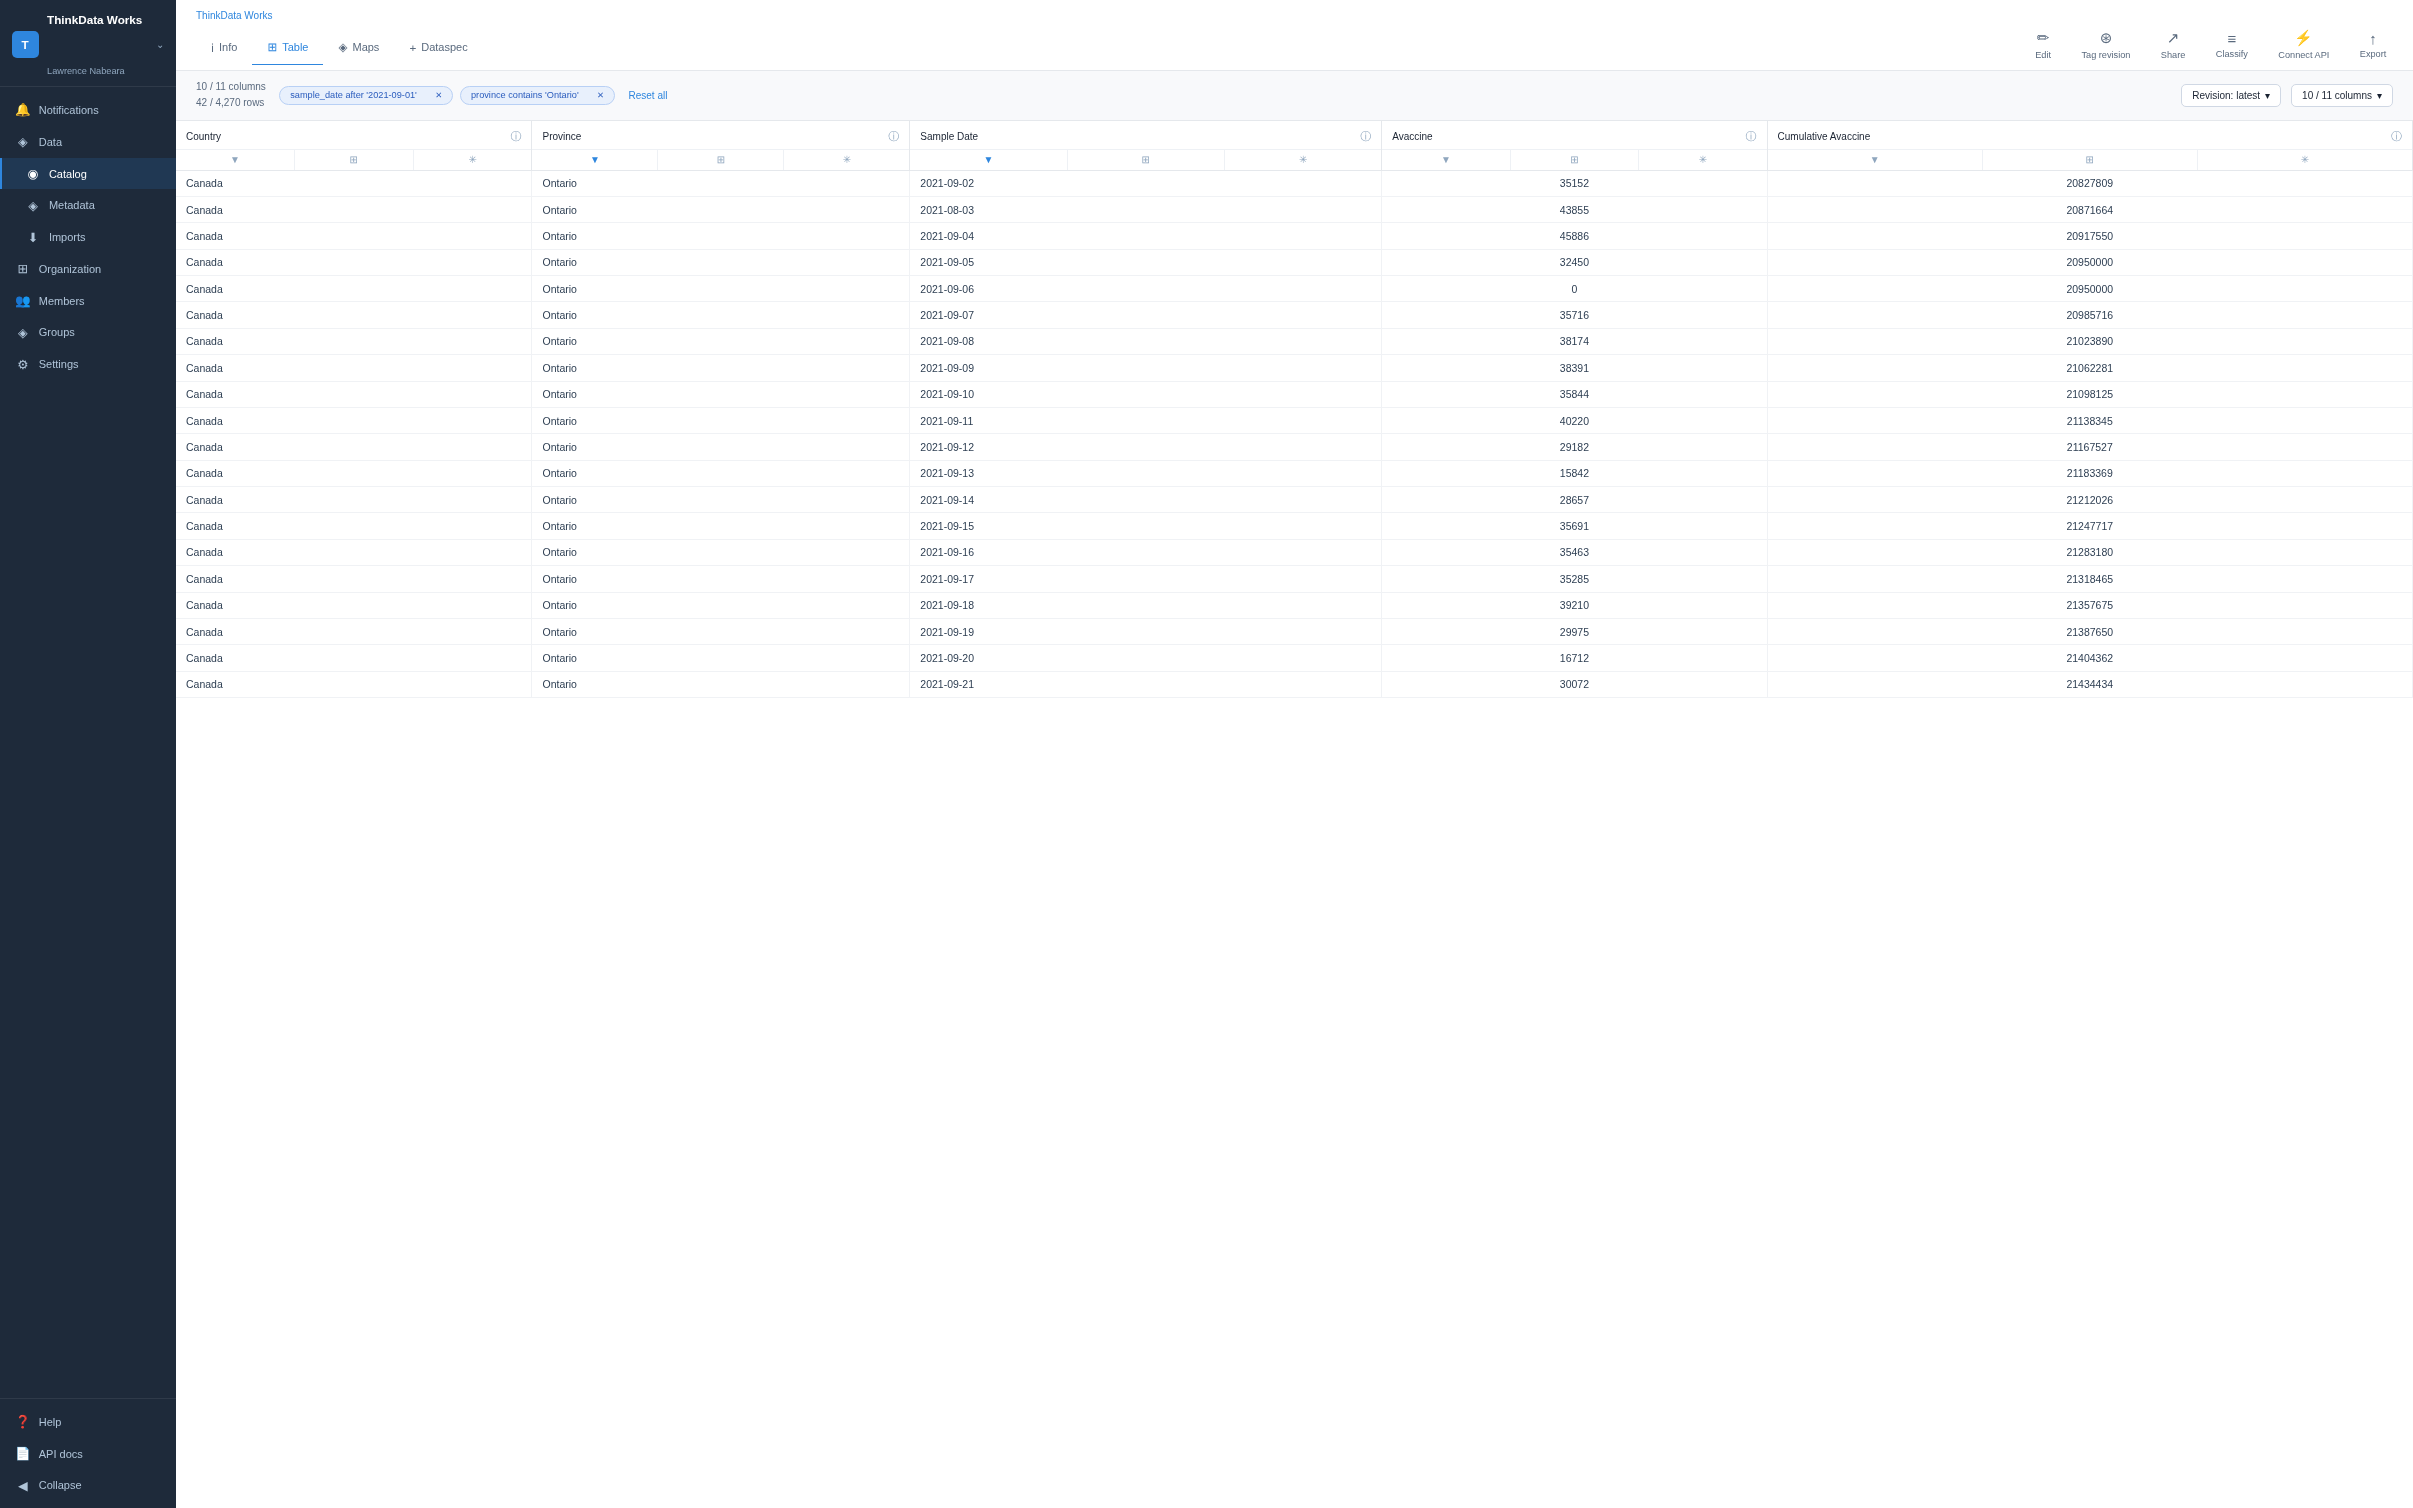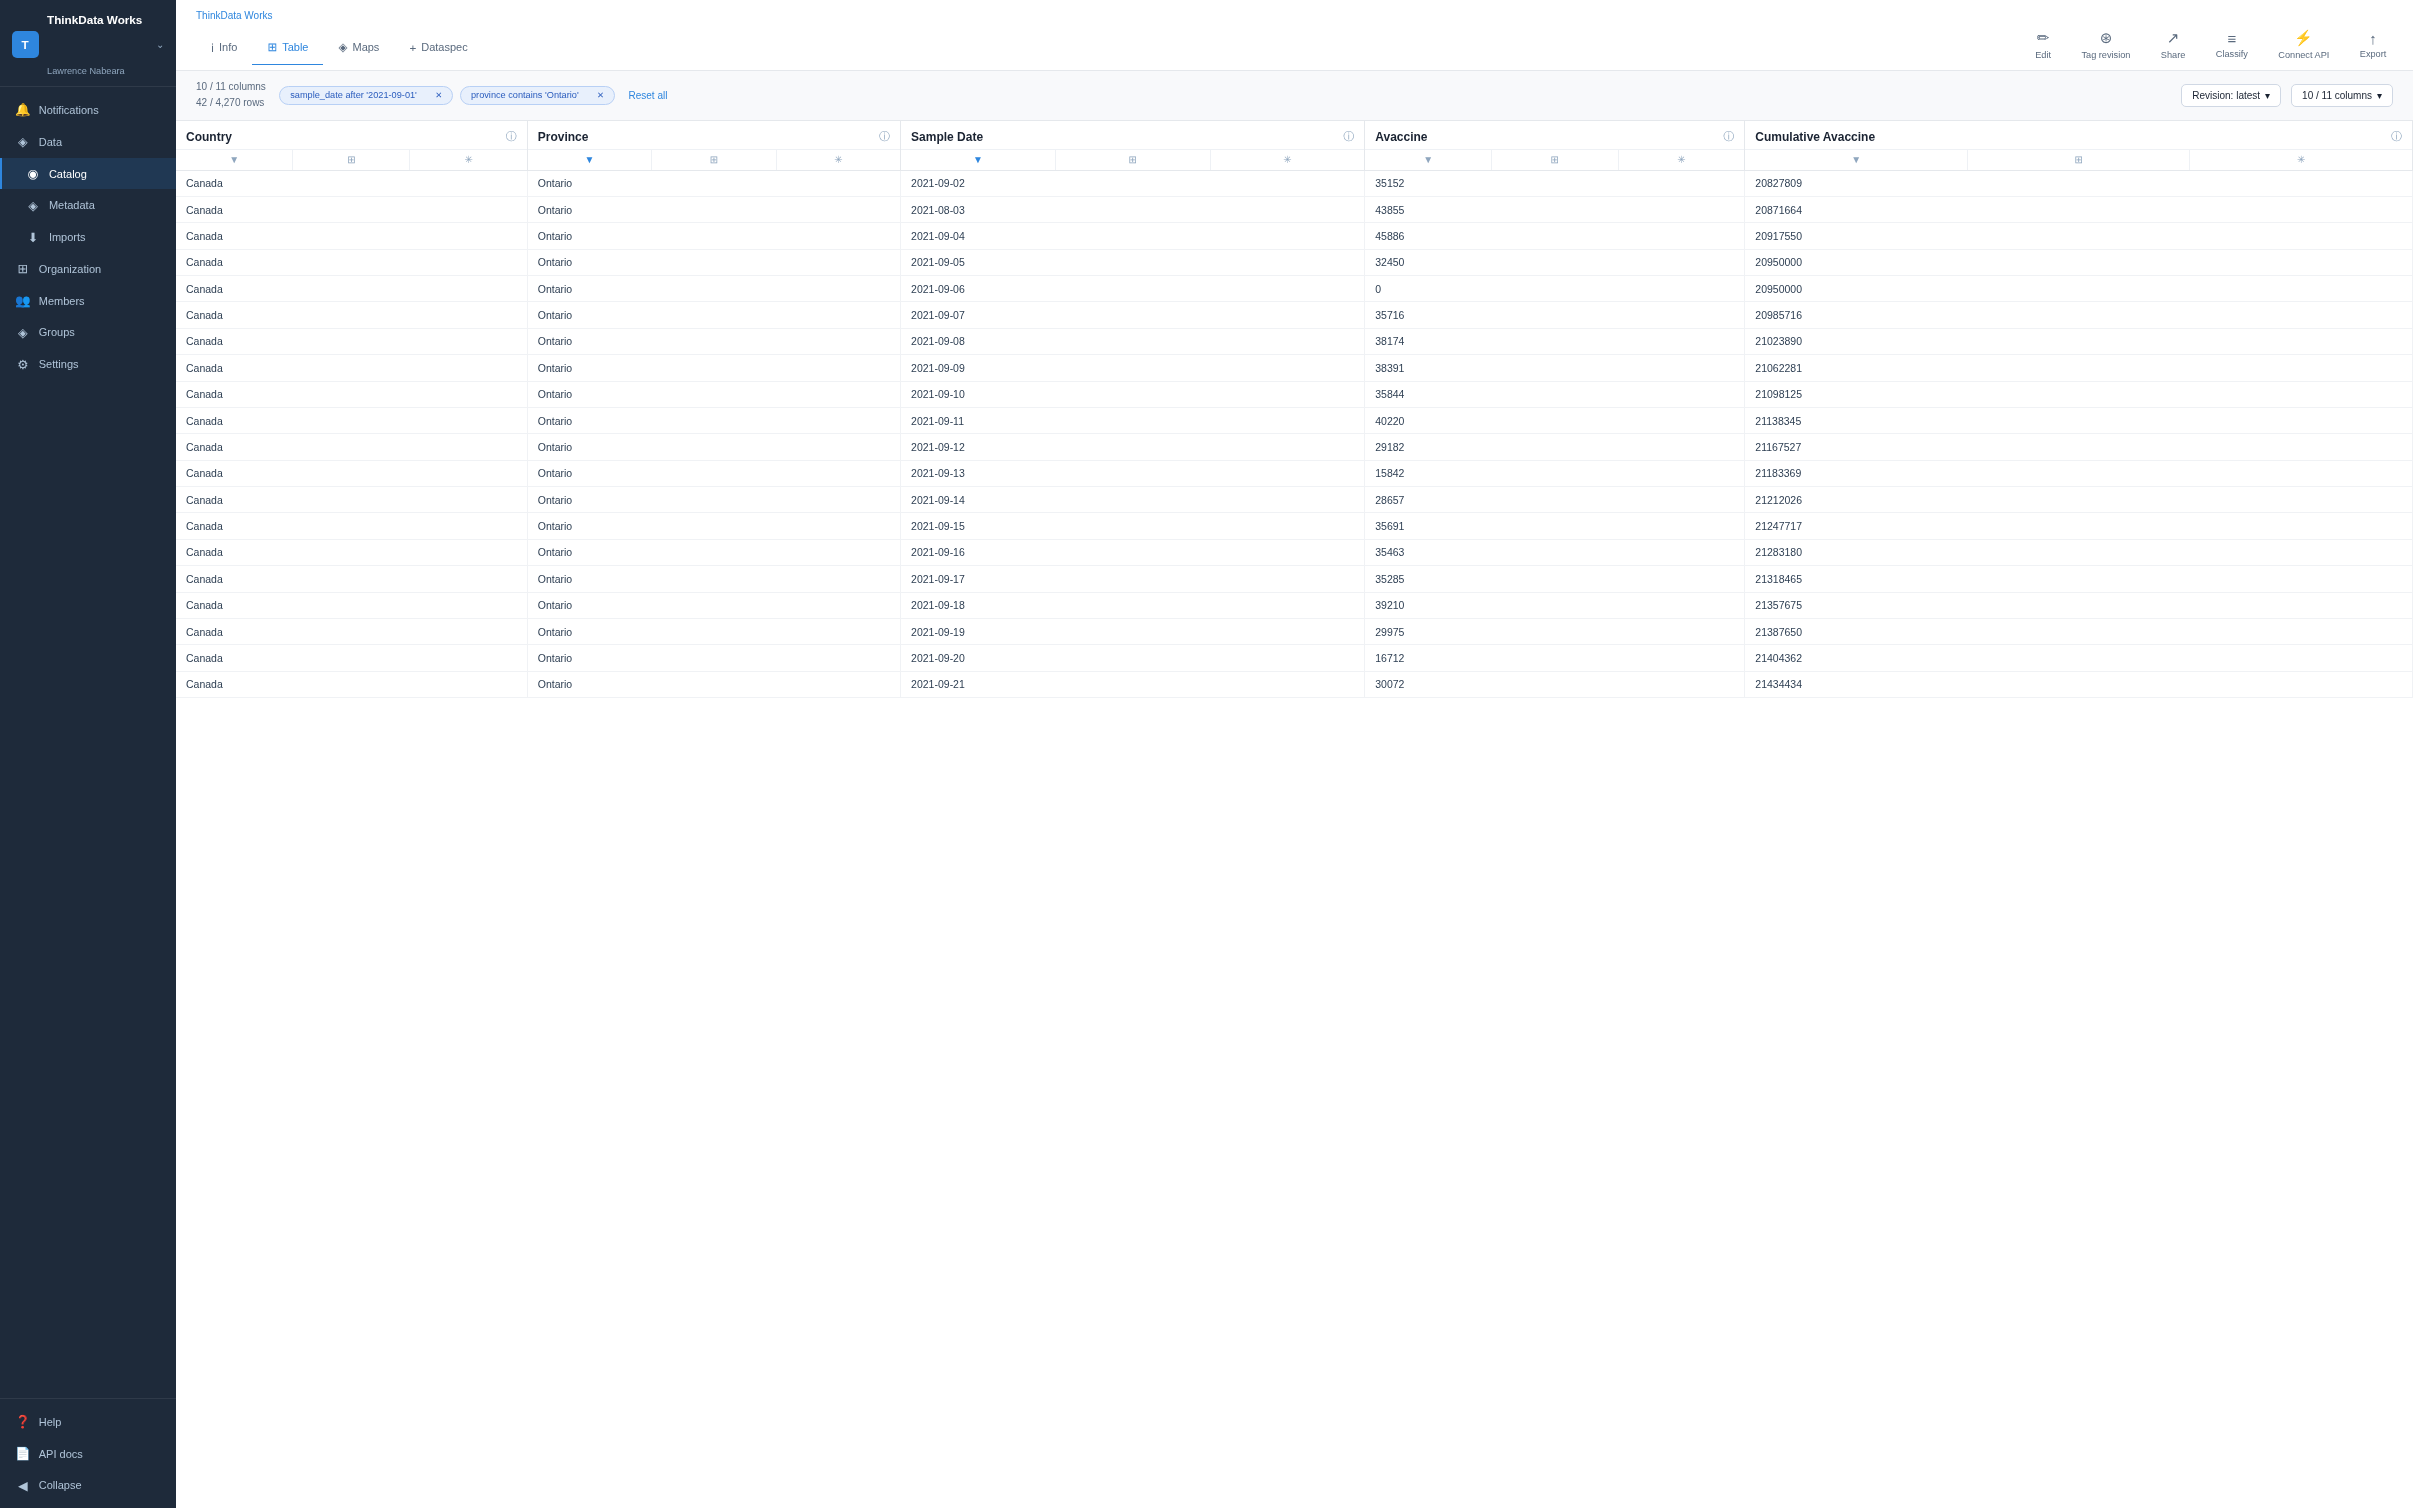--- a/index.html
+++ b/index.html
@@ -206,21 +206,21 @@
       color: #1a2332;
       background: #fff;
     }
     .th-header {
       display: flex;
       align-items: center;
       justify-content: space-between;
       padding: 8.4px 10px 5px;
       gap: 5px;
     }
-    .th-title { font-size: 12px; font-weight: 700; }
+    .th-title { font-size: 10px; font-weight: 400; }
     .th-info { color: #8fa6be; font-size: 11px; cursor: pointer; }
     .th-controls {
       display: flex;
       border-top: 0.8px solid #eef1f5;
     }
     .th-control {
       flex: 1;
       display: flex; align-items: center; justify-content: center;
       padding: 4.2px 0;
       color: #8fa6be;
@@ -231,21 +231,21 @@
     .th-control:last-child { border-right: none; }
     .th-control.active { color: #2e86de; }
 
     td {
       padding: 6.7px 10px;
       border-bottom: 0.8px solid #f0f2f5;
       border-right: 0.8px solid #f0f2f5;
       color: #2d3e52;
       white-space: nowrap;
     }
-    .td-numeric { text-align: left; margin-top: 20px; }
+    .td-numeric { text-align: center; margin-top: 20px; }
   </style>
 </head>
 <body>
 
 <div id="sidebar">
   <div class="sidebar-brand">
     <div class="brand-logo">
       <div class="brand-icon">T</div>
       <div class="brand-text">
         <div class="brand-name">ThinkData Works</div>

